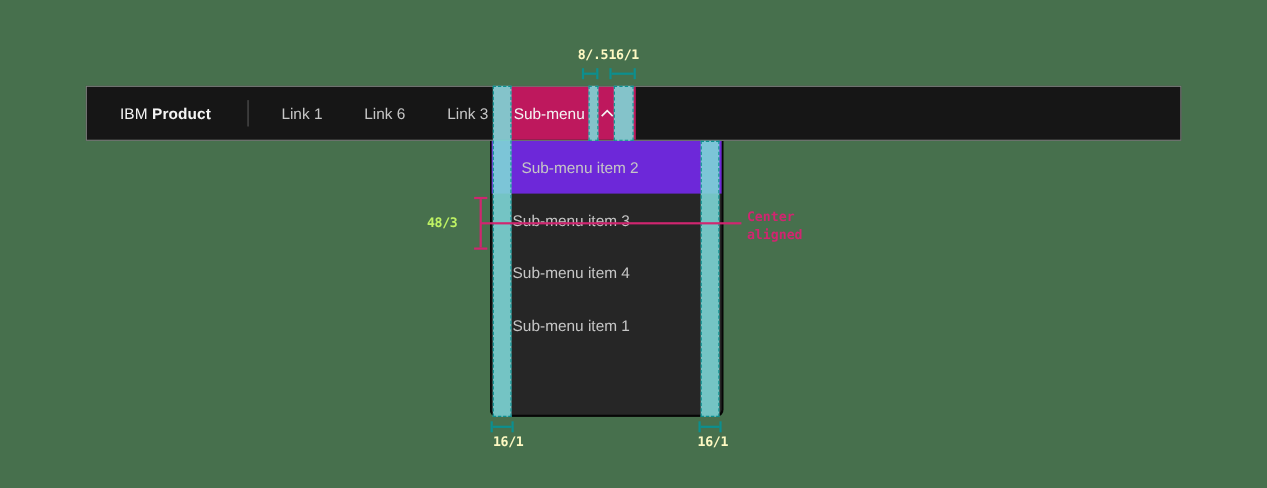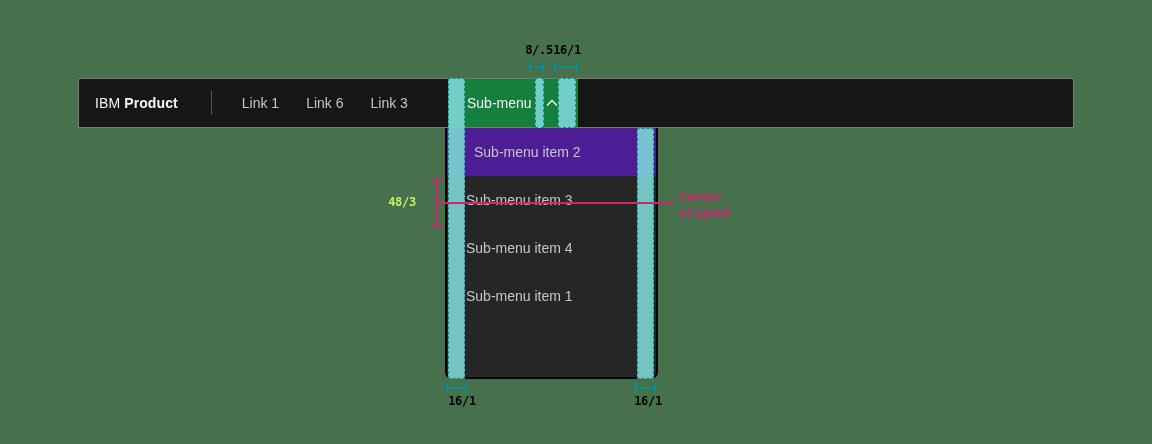--- a/index.html
+++ b/index.html
@@ -9,44 +9,44 @@
     background:#47704d;
     font-family:"Liberation Sans", sans-serif;
   }
 
   
   .header {
     position:absolute; left:78px; top:78px; width:996px; height:50px;
     background:#161616; border:1px solid rgba(205,210,205,0.55);
     display:flex; align-items:center; z-index:2;
   }
-  .brand { color:#f4f4f4; font-size:14px; margin-left:16px; white-space:nowrap; letter-spacing:0.1px; }
+  .brand { color:#f4f4f4; font-size:14px; margin-left:30px; white-space:nowrap; letter-spacing:0.1px; }
   .brand .bold { font-weight:bold; }
   .hdr-divider { width:1px; height:24px; background:#565656; margin:0 30px 0 33px; }
-  .nav { display:flex; column-gap:27px; }
+  .nav { display:flex; column-gap:38px; }
   .nav-link { color:#c6c6c6; font-size:14px; cursor:pointer; white-space:nowrap; }
 
   .submenu-trigger {
     position:absolute; left:370px; top:0; height:48px; width:129px;
-    background:#15803d; display:flex; align-items:center; padding-left:18px;
+    background:#be185d; display:flex; align-items:center; padding-left:18px;
     color:#f4f4f4; font-size:14px; cursor:pointer;
   }
   .chevron { margin-left:14px; display:inline-flex; }
 
   
   .menu-panel {
     position:absolute; left:445px; top:128px; width:213px; height:251px;
     background:#262626; border:2px solid #060606; border-top:none;
     border-radius:0 0 7px 7px; z-index:1;
   }
   .menu-item {
     height:48px; line-height:48px; padding-left:19px;
     color:#c6c6c6; font-size:14px; cursor:pointer; white-space:nowrap;
   }
-  .menu-item.highlighted { background:#4c1d95;padding-left:27px; }
+  .menu-item.highlighted { background:#6d28d9;padding-left:27px; }
 
   
   .vband {
     position:absolute; background:rgba(125,214,214,0.9);
     border:1px dashed #0c8f8f; z-index:5;
   }
   .band-a { left:448px; top:78px;  width:17px; height:301px; }
   .band-b { left:535px; top:78px;  width:9px;  height:50px; }
   .band-c { left:558px; top:78px;  width:18px; height:50px; }
   .band-d { left:637px; top:128px; width:17px; height:251px; }
@@ -54,21 +54,21 @@
   
   .hbeam { position:absolute; height:10px; border-left:2px solid #0c8f8f; border-right:2px solid #0c8f8f; z-index:6; }
   .hbeam::after { content:""; position:absolute; left:0; right:0; top:4px; height:2px; background:#0c8f8f; }
 
   .vbeam { position:absolute; width:12px; border-top:2px solid #d02670; border-bottom:2px solid #d02670; z-index:6; }
   .vbeam::after { content:""; position:absolute; top:0; bottom:0; left:5px; width:2px; background:#d02670; }
 
   .meas-label {
     position:absolute; z-index:7; text-align:center;
     font-family:"DejaVu Sans Mono", monospace; font-weight:bold;
-    font-size:12px; letter-spacing:-0.3px; color:#000000; white-space:nowrap;
+    font-size:12px; letter-spacing:-0.3px; color:#fef9c3; white-space:nowrap;
   }
   .meas-label.pink { color:#bef264; }
   .leader-line { position:absolute; left:437px; top:202px; width:237px; height:2px; background:#d02670; z-index:7; }
   .center-note {
     position:absolute; left:679px; top:189px; z-index:7;
     font-family:"DejaVu Sans Mono", monospace; font-weight:bold;
     font-size:12px; line-height:16px; color:#d02670; white-space:nowrap;
   }
 </style>
 </head>

